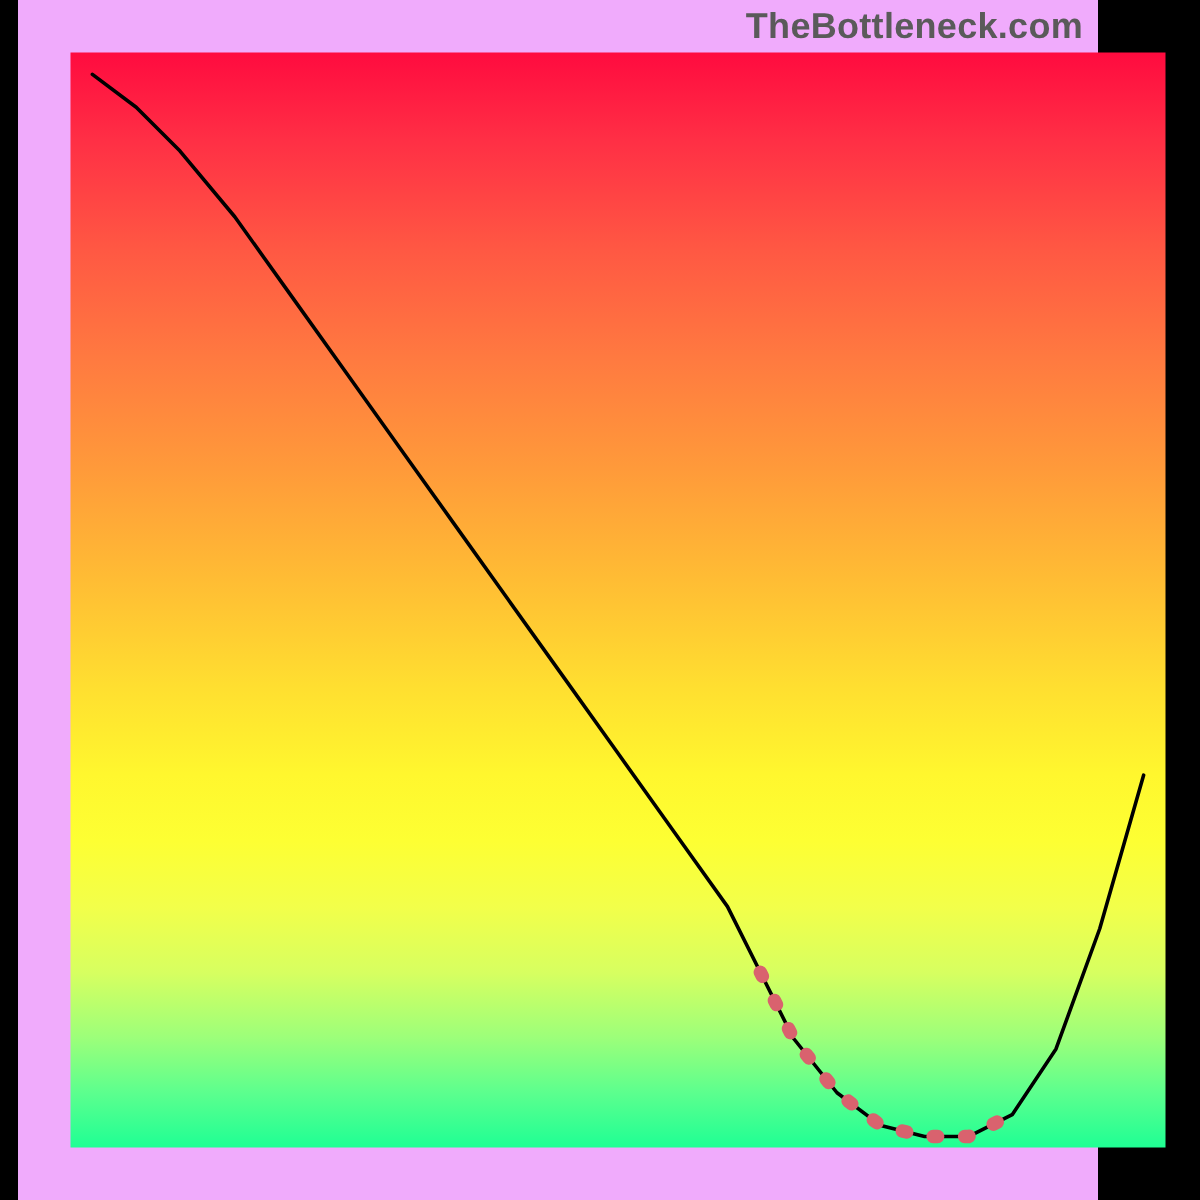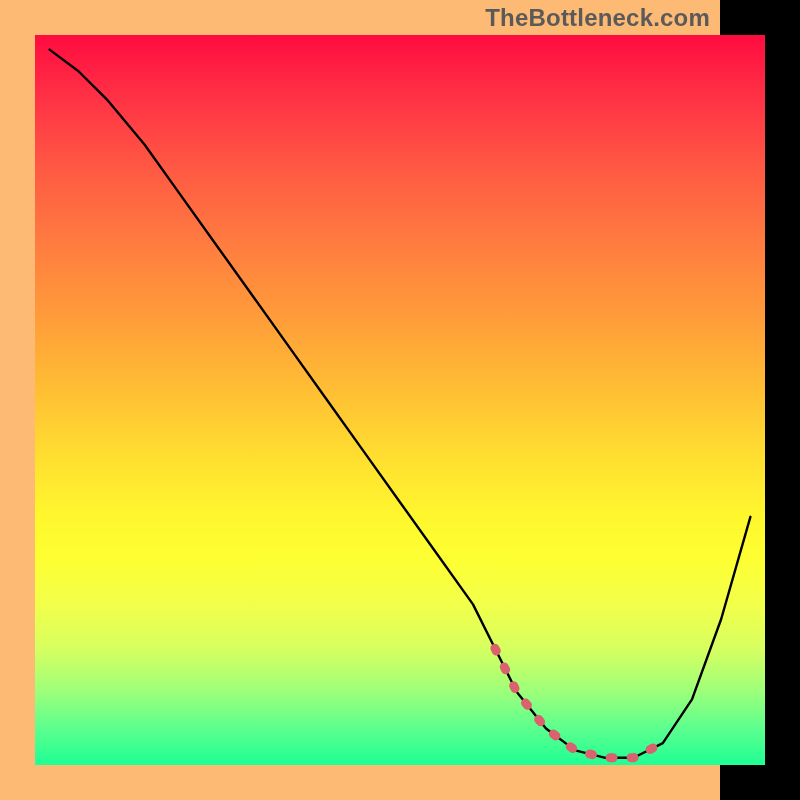--- a/index.html
+++ b/index.html
@@ -8,21 +8,22 @@
     width: 800px;
     height: 800px;
     background: #000;
     overflow: hidden;
     font-family: Arial, Helvetica, sans-serif;
   }
   .frame {
     position: relative;
     width: 720px;
     height: 800px;
-    background: #fdba74;
+    background: #f0abfc;
+    margin-left: 12px;
   }
   .watermark {
     position: absolute;
     top: 4px;
     right: 10px;
     color: #5a5a5a;
     font-size: 24px;
     font-weight: 600;
     letter-spacing: 0.2px;
     user-select: none;

